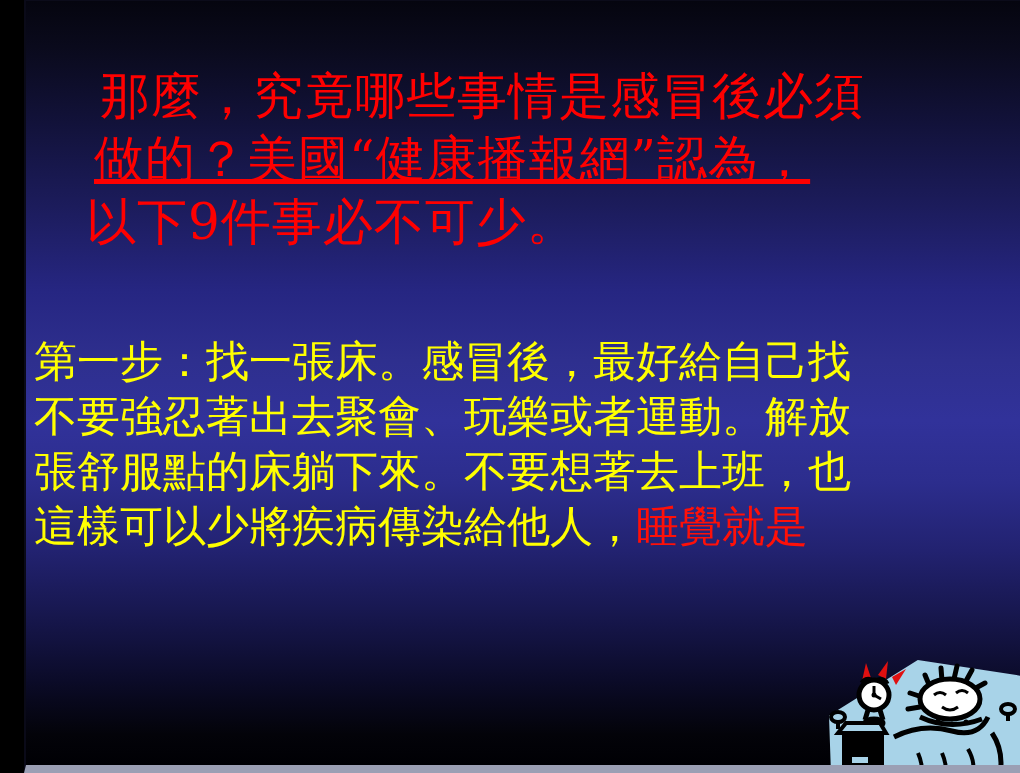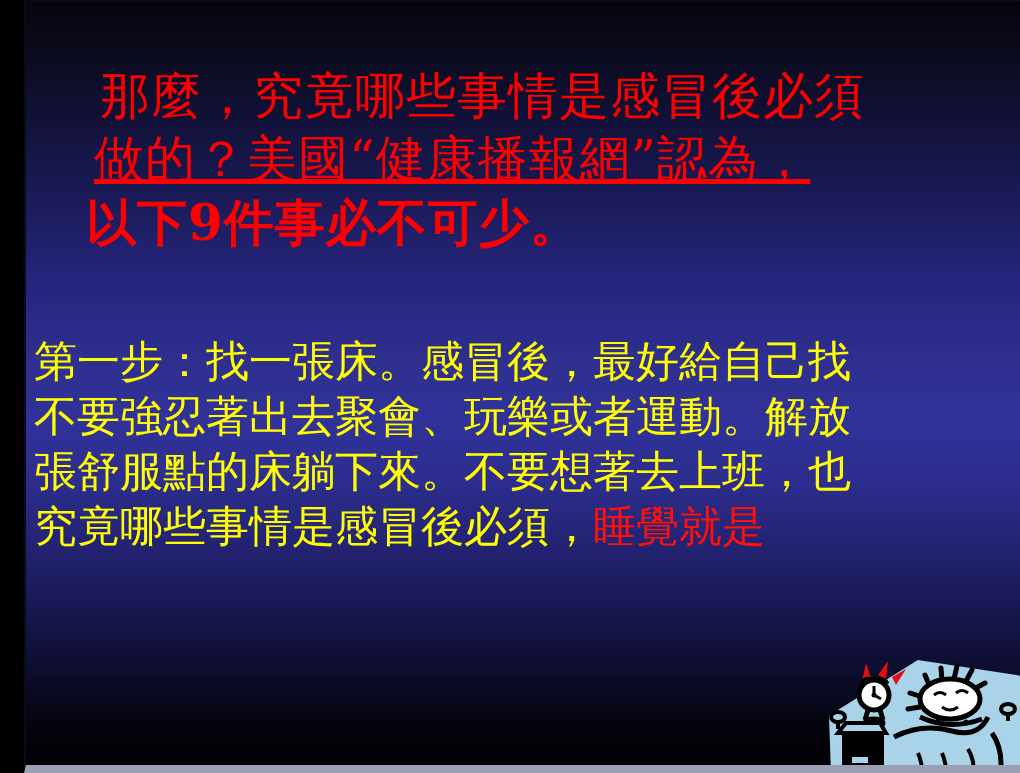--- a/index.html
+++ b/index.html
@@ -46,21 +46,21 @@
   .title-line {
     color: #FF0000;
     font-family: "DejaVu Serif", "Liberation Serif", serif;
     font-size: 50px;
     line-height: 63px;
     font-weight: 400;
     letter-spacing: 1px;
     white-space: nowrap;
   }
   .title-line.l2 { margin-left: -6px; text-decoration: underline; }
-  .title-line.l3 { margin-left: -14px; font-weight: bold; }
+  .title-line.l3 { margin-left: -14px; }
 
   
   #body-block {
     position: absolute;
     left: 8px;
     top: 333px;
     width: 1004px;
   }
   .body-line {
     font-family: "DejaVu Serif", "Liberation Serif", serif;
@@ -92,21 +92,21 @@
   <div id="title-block">
     <div class="title-line l1">那麼，究竟哪些事情是感冒後必須</div>
     <div class="title-line l2">做的？美國“健康播報網”認為，</div>
     <div class="title-line l3">以下9件事必不可少。</div>
   </div>
 
   <div id="body-block">
     <div class="body-line">第一步：找一張床。感冒後，最好給自己找</div>
     <div class="body-line">不要強忍著出去聚會、玩樂或者運動。解放</div>
     <div class="body-line">張舒服點的床躺下來。不要想著去上班，也</div>
-    <div class="body-line"><span class="seg-yellow">究竟哪些事情是感冒後必須，</span><span class="seg-red">睡覺就是</span></div>
+    <div class="body-line"><span class="seg-yellow">這樣可以少將疾病傳染給他人，</span><span class="seg-red">睡覺就是</span></div>
   </div>
 
   <div id="clipart">
     <svg viewBox="0 0 224 133" width="224" height="133" xmlns="http://www.w3.org/2000/svg">
 
       <polygon points="8,75 96,20 200,36 216,120 212,133 10,133" fill="#A8D3E8" stroke="#A8D3E8" stroke-width="2"></polygon>
 
       <path d="M40,40 L44,22 L50,40 Z" fill="#E01010"></path>
       <path d="M56,34 L66,20 L64,38 Z" fill="#E01010"></path>
       <path d="M70,36 L84,28 L74,44 Z" fill="#E01010"></path>

